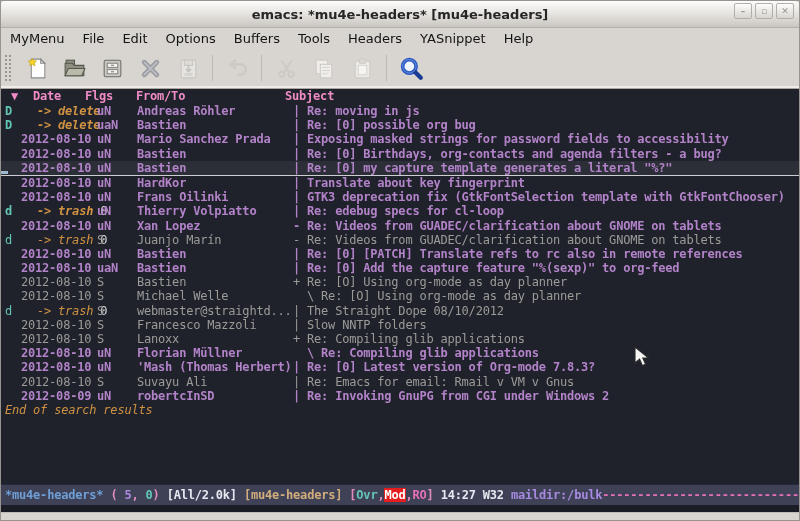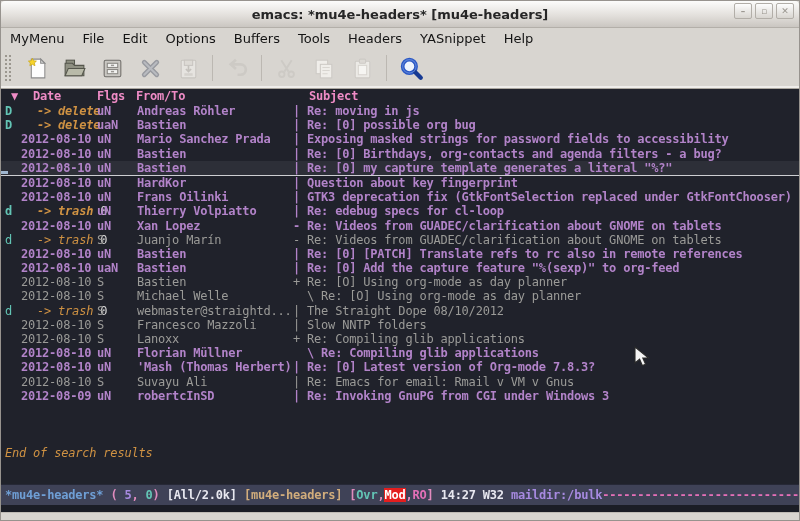--- a/index.html
+++ b/index.html
@@ -35,21 +35,21 @@
   .row.read{color:#9b9b98;font-weight:normal;}
   .row.hl{background:#2d2f38;border-bottom:1px solid #cdced2;}
   .c-mark{width:16px;color:#63c5b5;}
   .c-date{width:76px;}
   .c-flags{width:40px;}
   .c-from{width:156px;overflow:visible;}
   .c-subj{flex:1;}
   .target{color:#cf9243;font-style:italic;margin-left:16px;}
   .suffix{color:#d6d6d6;font-weight:normal;}
   .fringe-mark{position:absolute;left:0;bottom:1px;width:7px;height:3px;background:#9fb6cf;}
-  .endline{height:14.2px;line-height:14.2px;padding-left:4px;color:#cf9243;font-style:italic;margin-top:43px;}
+  .endline{height:14.2px;line-height:14.2px;padding-left:4px;color:#cf9243;font-style:italic;}
   
   .modeline{height:20px;flex:0 0 20px;background:#3f4257;display:flex;align-items:center;padding-left:4px;
             font-family:"DejaVu Sans Mono", monospace;font-size:12px;font-weight:bold;letter-spacing:-0.2px;
             color:#e8e8f0;white-space:pre;overflow:hidden;border-top:1px solid #262836;}
   .ml-blue{color:#6f9fd6;} .ml-pink{color:#e18bbe;} .ml-purple{color:#a78ae0;}
   .ml-teal{color:#63c5b5;} .ml-tan{color:#d2ad7c;} .ml-magenta{color:#e570b8;}
   .ml-mod{color:#ffffff;background:#e41e1e;}
   
   .echo{height:7px;flex:0 0 7px;background:#1b1d26;}
   .bottomframe{height:7px;flex:0 0 7px;background:#d8d5d0;border-top:1px solid #bfbbb5;}
@@ -163,46 +163,46 @@
         <path d="M15.5 15.5L21 21" stroke="#173a93" stroke-width="4" stroke-linecap="round"></path>
         <circle cx="10.5" cy="10.5" r="6.2" fill="none" stroke="#5b83d8" stroke-width="1"></circle>
       </svg>
     </div>
   </div>
 
   <div class="buffer">
     <div class="hline">
       <span class="hcell" style="left:10px">▼</span>
       <span class="hcell" style="left:32px">Date</span>
-      <span class="hcell" style="left:96px">Flgs</span>
+      <span class="hcell" style="left:84px">Flgs</span>
       <span class="hcell" style="left:135px">From/To</span>
-      <span class="hcell" style="left:308px">Subject</span>
+      <span class="hcell" style="left:284px">Subject</span>
     </div>
     <div id="rows">
         <div class="row unread"><span class="c-mark">D</span><span class="c-date"><span class="target">-&gt; delete</span></span><span class="c-flags">uN</span><span class="c-from">Andreas Röhler</span><span class="c-subj">| Re: moving in js</span></div>
         <div class="row unread"><span class="c-mark">D</span><span class="c-date"><span class="target">-&gt; delete</span></span><span class="c-flags">uaN</span><span class="c-from">Bastien</span><span class="c-subj">| Re: [0] possible org bug</span></div>
         <div class="row unread"><span class="c-mark"></span><span class="c-date">2012-08-10</span><span class="c-flags">uN</span><span class="c-from">Mario Sanchez Prada</span><span class="c-subj">| Exposing masked strings for password fields to accessibility</span></div>
         <div class="row unread"><span class="c-mark"></span><span class="c-date">2012-08-10</span><span class="c-flags">uN</span><span class="c-from">Bastien</span><span class="c-subj">| Re: [0] Birthdays, org-contacts and agenda filters - a bug?</span></div>
         <div class="row unread hl"><span class="c-mark"></span><span class="c-date">2012-08-10</span><span class="c-flags">uN</span><span class="c-from">Bastien</span><span class="c-subj">| Re: [0] my capture template generates a literal "%?"</span><div class="fringe-mark"></div></div>
-        <div class="row unread"><span class="c-mark"></span><span class="c-date">2012-08-10</span><span class="c-flags">uN</span><span class="c-from">HardKor</span><span class="c-subj">| Question about key fingerprint</span></div>
-        <div class="row unread"><span class="c-mark"></span><span class="c-date">2012-08-10</span><span class="c-flags">uN</span><span class="c-from">Frans Oilinki</span><span class="c-subj">| GTK3 deprecation fix (GtkFontSelection replaced under GtkFontChooser)</span></div>
+        <div class="row unread"><span class="c-mark"></span><span class="c-date">2012-08-10</span><span class="c-flags">uN</span><span class="c-from">HardKor</span><span class="c-subj">| Translate about key fingerprint</span></div>
+        <div class="row unread"><span class="c-mark"></span><span class="c-date">2012-08-10</span><span class="c-flags">uN</span><span class="c-from">Frans Oilinki</span><span class="c-subj">| GTK3 deprecation fix (GtkFontSelection template with GtkFontChooser)</span></div>
         <div class="row unread"><span class="c-mark">d</span><span class="c-date"><span class="target">-&gt; trash</span><span class="suffix"> 0</span></span><span class="c-flags">uN</span><span class="c-from">Thierry Volpiatto</span><span class="c-subj">| Re: edebug specs for cl-loop</span></div>
         <div class="row unread"><span class="c-mark"></span><span class="c-date">2012-08-10</span><span class="c-flags">uN</span><span class="c-from">Xan Lopez</span><span class="c-subj">- Re: Videos from GUADEC/clarification about GNOME on tablets</span></div>
         <div class="row read"><span class="c-mark">d</span><span class="c-date"><span class="target">-&gt; trash</span><span class="suffix"> 0</span></span><span class="c-flags">S</span><span class="c-from">Juanjo Marín</span><span class="c-subj">- Re: Videos from GUADEC/clarification about GNOME on tablets</span></div>
         <div class="row unread"><span class="c-mark"></span><span class="c-date">2012-08-10</span><span class="c-flags">uN</span><span class="c-from">Bastien</span><span class="c-subj">| Re: [0] [PATCH] Translate refs to rc also in remote references</span></div>
         <div class="row unread"><span class="c-mark"></span><span class="c-date">2012-08-10</span><span class="c-flags">uaN</span><span class="c-from">Bastien</span><span class="c-subj">| Re: [0] Add the capture feature "%(sexp)" to org-feed</span></div>
         <div class="row read"><span class="c-mark"></span><span class="c-date">2012-08-10</span><span class="c-flags">S</span><span class="c-from">Bastien</span><span class="c-subj">+ Re: [O] Using org-mode as day planner</span></div>
         <div class="row read"><span class="c-mark"></span><span class="c-date">2012-08-10</span><span class="c-flags">S</span><span class="c-from">Michael Welle</span><span class="c-subj">  \ Re: [O] Using org-mode as day planner</span></div>
         <div class="row read"><span class="c-mark">d</span><span class="c-date"><span class="target">-&gt; trash</span><span class="suffix"> 0</span></span><span class="c-flags">S</span><span class="c-from">webmaster@straightd...</span><span class="c-subj">| The Straight Dope 08/10/2012</span></div>
         <div class="row read"><span class="c-mark"></span><span class="c-date">2012-08-10</span><span class="c-flags">S</span><span class="c-from">Francesco Mazzoli</span><span class="c-subj">| Slow NNTP folders</span></div>
         <div class="row read"><span class="c-mark"></span><span class="c-date">2012-08-10</span><span class="c-flags">S</span><span class="c-from">Lanoxx</span><span class="c-subj">+ Re: Compiling glib applications</span></div>
         <div class="row unread"><span class="c-mark"></span><span class="c-date">2012-08-10</span><span class="c-flags">uN</span><span class="c-from">Florian Müllner</span><span class="c-subj">  \ Re: Compiling glib applications</span></div>
         <div class="row unread"><span class="c-mark"></span><span class="c-date">2012-08-10</span><span class="c-flags">uN</span><span class="c-from">'Mash (Thomas Herbert)</span><span class="c-subj">| Re: [0] Latest version of Org-mode 7.8.3?</span></div>
         <div class="row read"><span class="c-mark"></span><span class="c-date">2012-08-10</span><span class="c-flags">S</span><span class="c-from">Suvayu Ali</span><span class="c-subj">| Re: Emacs for email: Rmail v VM v Gnus</span></div>
-        <div class="row unread"><span class="c-mark"></span><span class="c-date">2012-08-09</span><span class="c-flags">uN</span><span class="c-from">robertcInSD</span><span class="c-subj">| Re: Invoking GnuPG from CGI under Windows 3</span></div>
+        <div class="row unread"><span class="c-mark"></span><span class="c-date">2012-08-09</span><span class="c-flags">uN</span><span class="c-from">robertcInSD</span><span class="c-subj">| Re: Invoking GnuPG from CGI under Windows 2</span></div>
       </div>
     <div class="endline">End of search results</div>
 
     <svg class="cursor" style="left:633px;top:257px" width="16" height="24" viewBox="0 0 16 24">
       <path d="M1 1 L1 17 L5.6 13.2 L8.4 19.6 L11.6 18.2 L8.8 12 L14.6 12 Z" fill="#f4f4f4" stroke="#2a2a2a" stroke-width="1.1"></path>
     </svg>
   </div>
 
   <div class="modeline" id="modeline"><span class="ml-blue">*mu4e-headers*</span><span> </span><span class="ml-pink">( </span><span class="ml-purple">5</span><span class="ml-pink">, </span><span class="ml-teal">0</span><span class="ml-pink">) </span><span>[All/2.0k] </span><span class="ml-tan">[mu4e-headers] </span><span class="ml-pink">[</span><span class="ml-teal">Ovr</span><span class="ml-pink">,</span><span class="ml-mod">Mod</span><span class="ml-pink">,</span><span class="ml-magenta">RO</span><span class="ml-pink">] </span><span>14:27 W32 </span><span class="ml-purple">maildir:/bulk</span><span class="ml-magenta">------------------------------</span></div>
 

